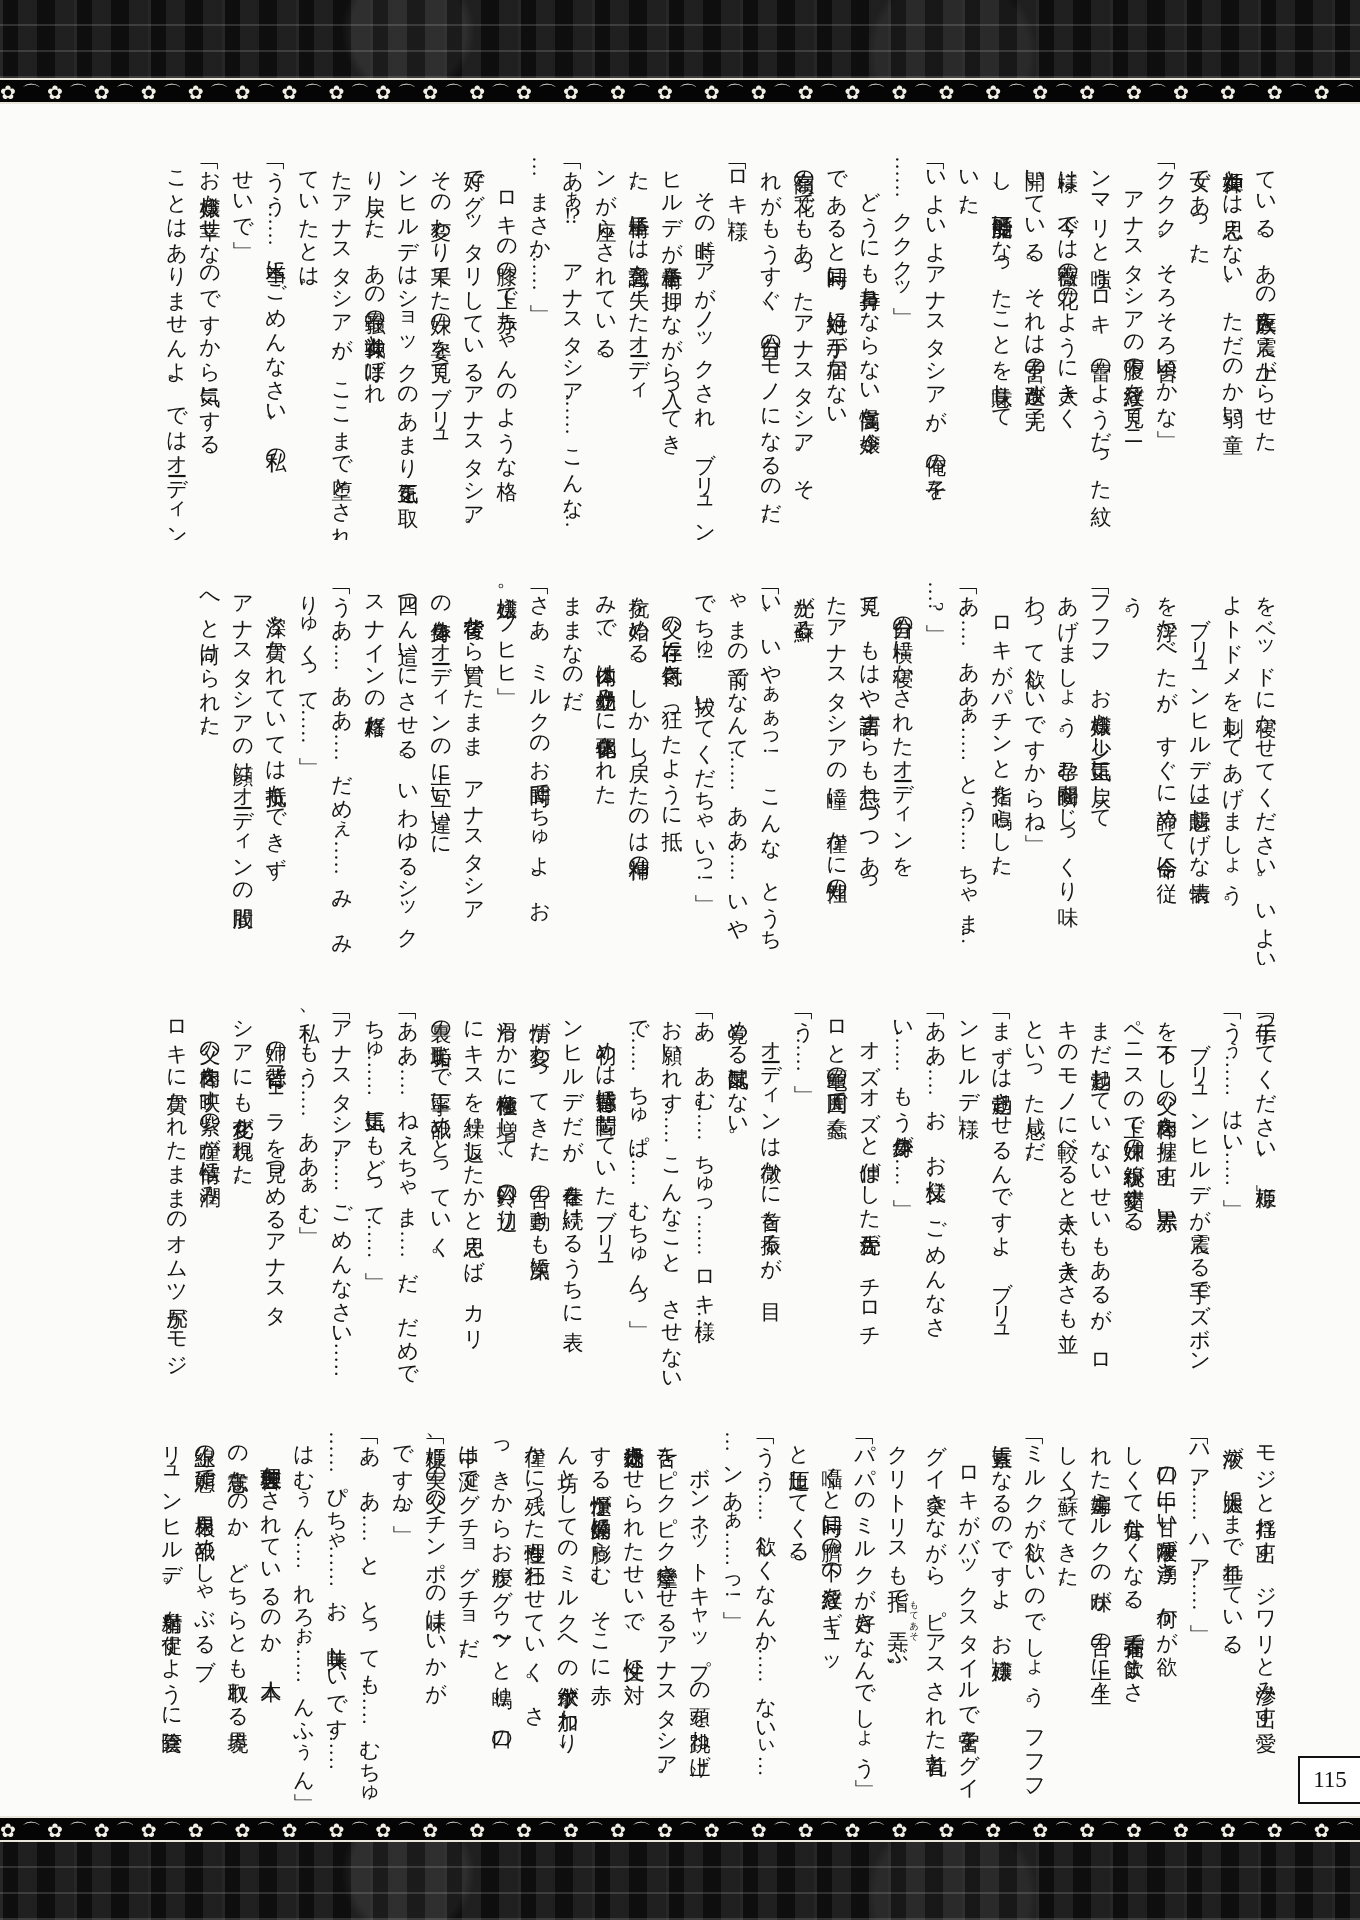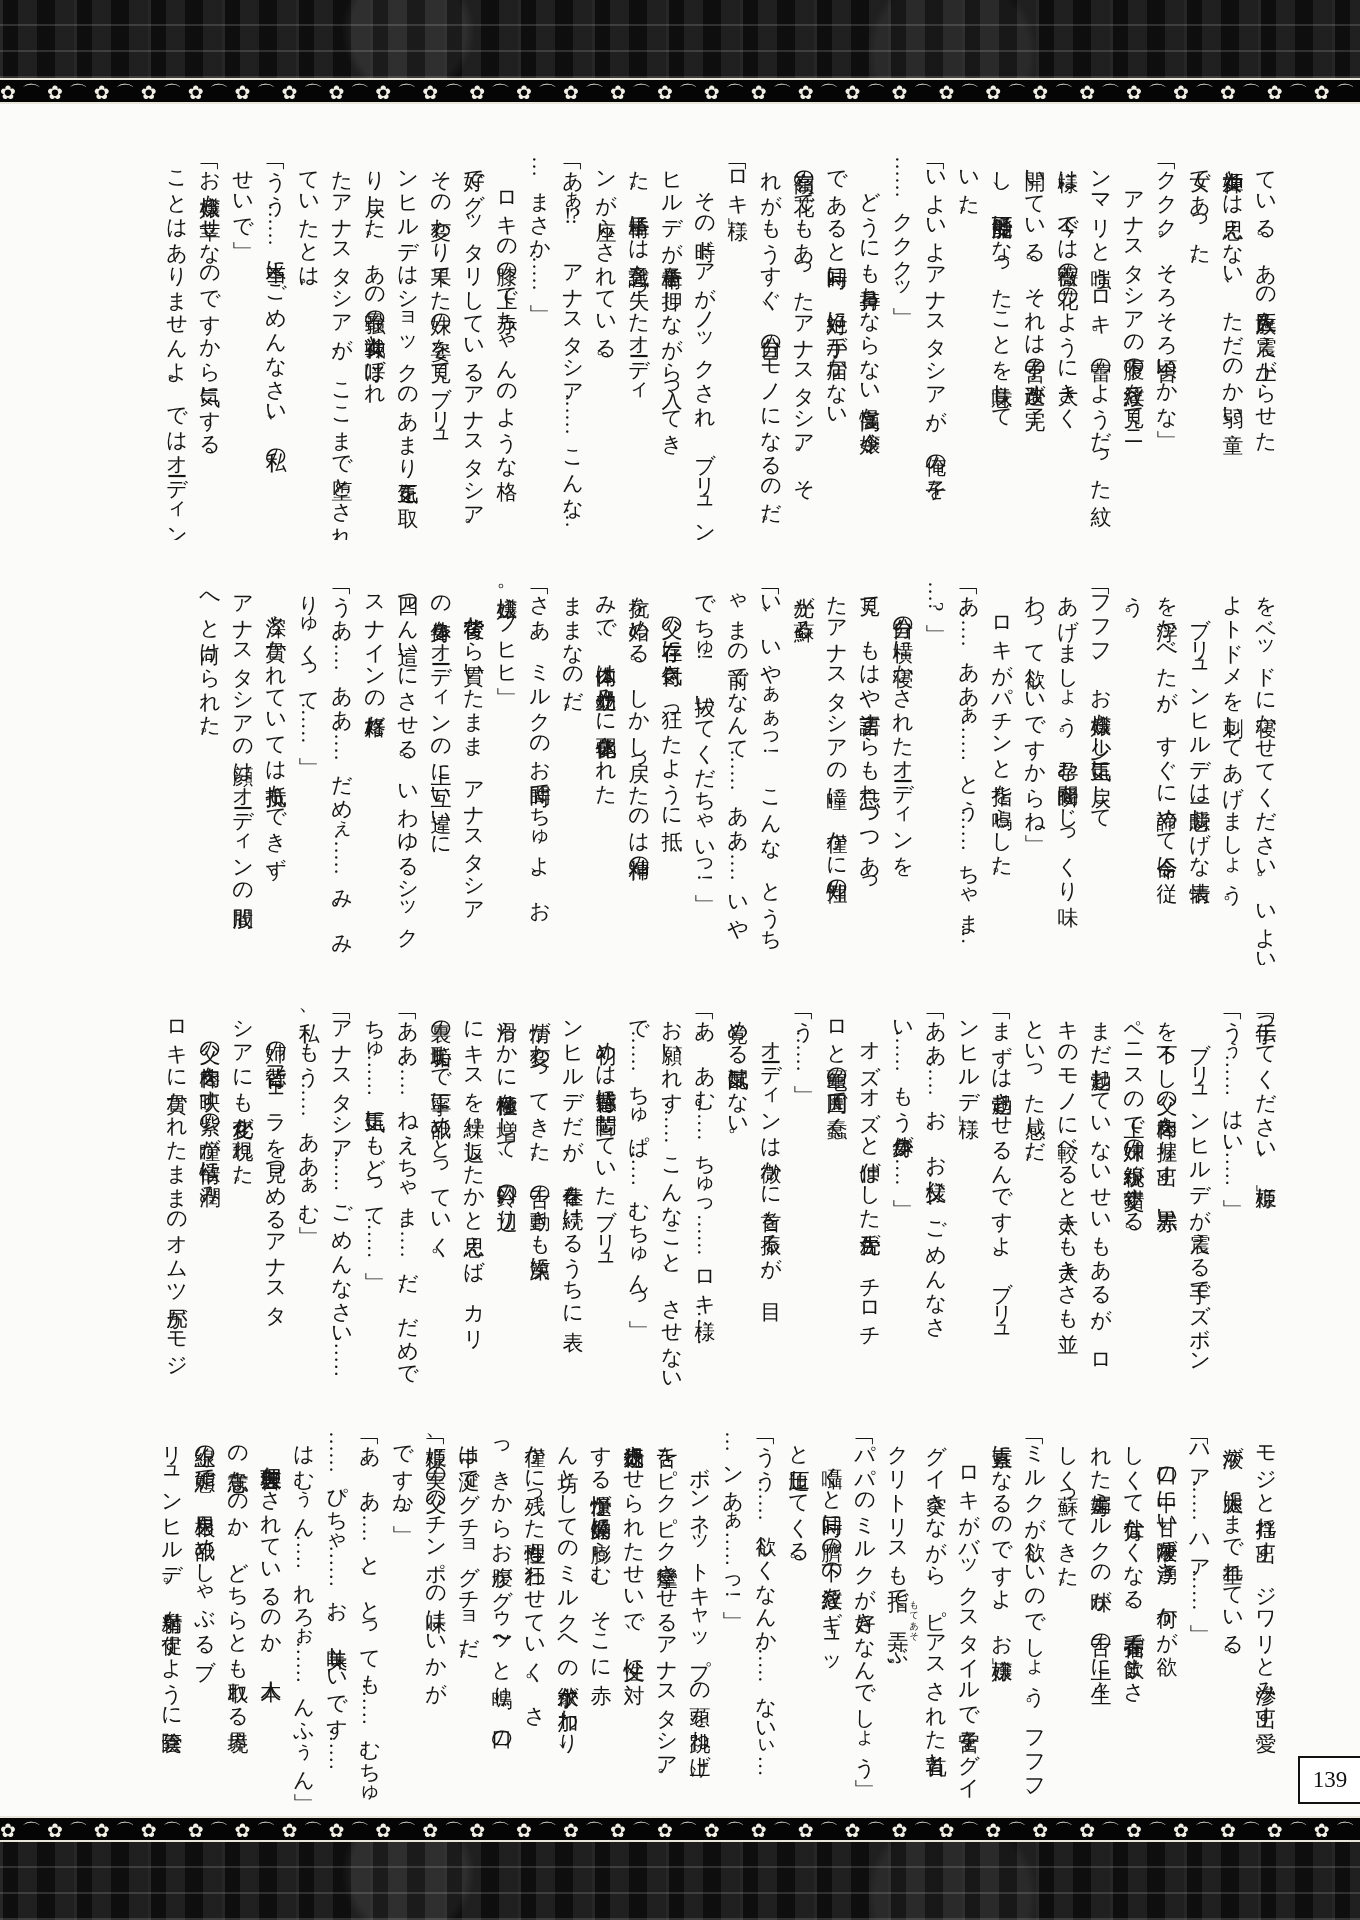--- a/index.html
+++ b/index.html
@@ -180,17 +180,17 @@
         <p class="col">「あ、あ……と、とっても……むちゅ</p>
         <p class="col">……ぴちゃ……お、美味しいです……</p>
         <p class="col">はむぅん……れろぉ……んふぅん」</p>
         <p class="col">　無理矢理言わされているのか、本人</p>
         <p class="col">の意志なのか。どちらとも取れる境界</p>
         <p class="col">線上の媚態で、男根を舐めしゃぶるブ</p>
         <p class="col">リュンヒルデ。射精を促すように陰嚢</p>
       </div>
   </div>
 
-  <div class="pagenum">139</div>
+  <div class="pagenum">115</div>
 
   <div class="ornament ornament-bottom">✿⌒✿⌒✿⌒✿⌒✿⌒✿⌒✿⌒✿⌒✿⌒✿⌒✿⌒✿⌒✿⌒✿⌒✿⌒✿⌒✿⌒✿⌒✿⌒✿⌒✿⌒✿⌒✿⌒✿⌒✿⌒✿⌒✿⌒✿⌒✿⌒✿⌒✿⌒✿⌒✿⌒✿⌒✿⌒✿⌒✿⌒✿⌒✿⌒✿⌒</div>
   <div class="brick brick-bottom"></div>
 </div>
 
 </body></html>

